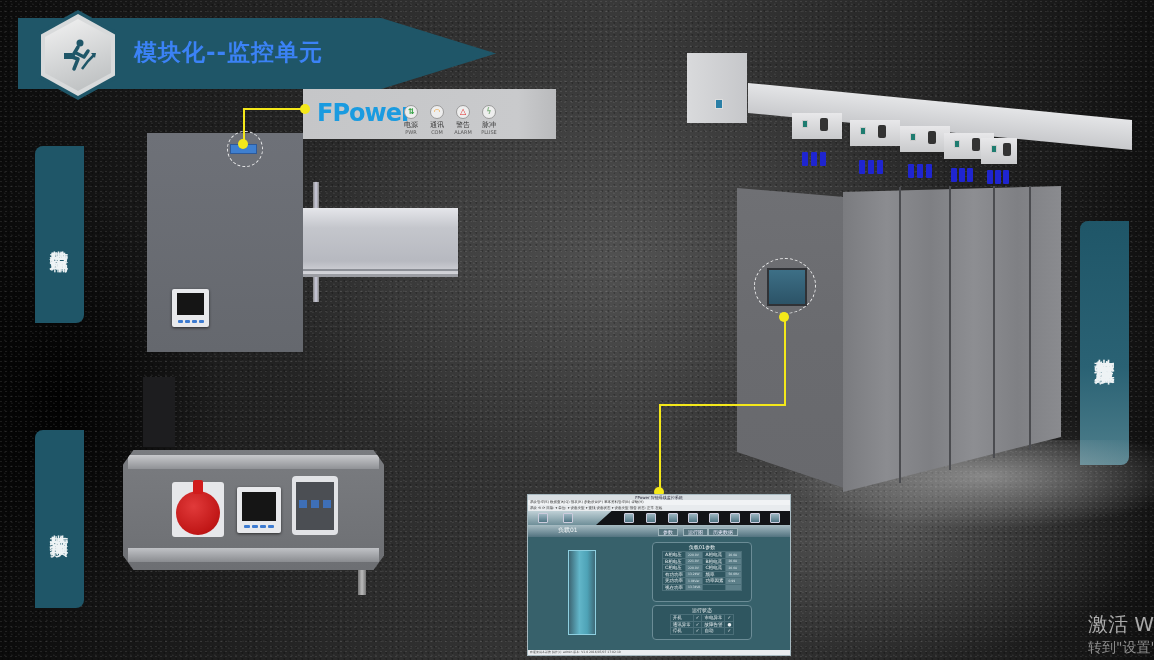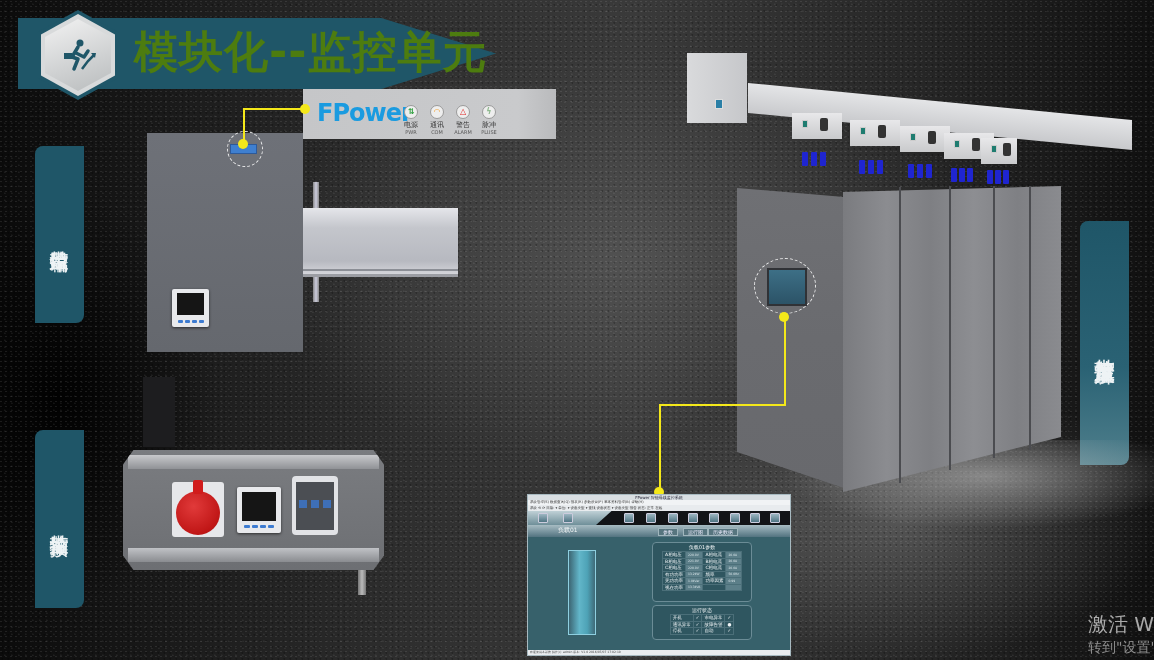--- a/index.html
+++ b/index.html
@@ -41,21 +41,21 @@
     clip-path: polygon(50% 0, 100% 25%, 100% 75%, 50% 100%, 0 75%, 0 25%);
   }
   .hex-inner {
     position: absolute; left: 45px; top: 19px; width: 66px; height: 72px;
     background: linear-gradient(160deg, #f2f2f2 0%, #cfd1d2 60%, #b9bcbd 100%);
     clip-path: polygon(50% 0, 100% 25%, 100% 75%, 50% 100%, 0 75%, 0 25%);
     display: flex; align-items: center; justify-content: center;
   }
   .banner-title {
     position: absolute; left: 134px; top: 28px; height: 48px; line-height: 48px;
-    color: #4d7c0f; font-size: 44px; font-weight: bold; letter-spacing: 1px;
+    color: #3b82f6; font-size: 23px; font-weight: bold; letter-spacing: 1px;
   }
 
   
   .vlabel {
     position: absolute; background: #1f5668; color: #eef3f5;
     border-radius: 8px 0 8px 0; font-size: 19px; line-height: 27px;
     text-align: center; padding-top: 6px; writing-mode: vertical-rl;
     text-orientation: upright; display: flex; align-items: center; justify-content: center;
     letter-spacing: 1px;
   }

